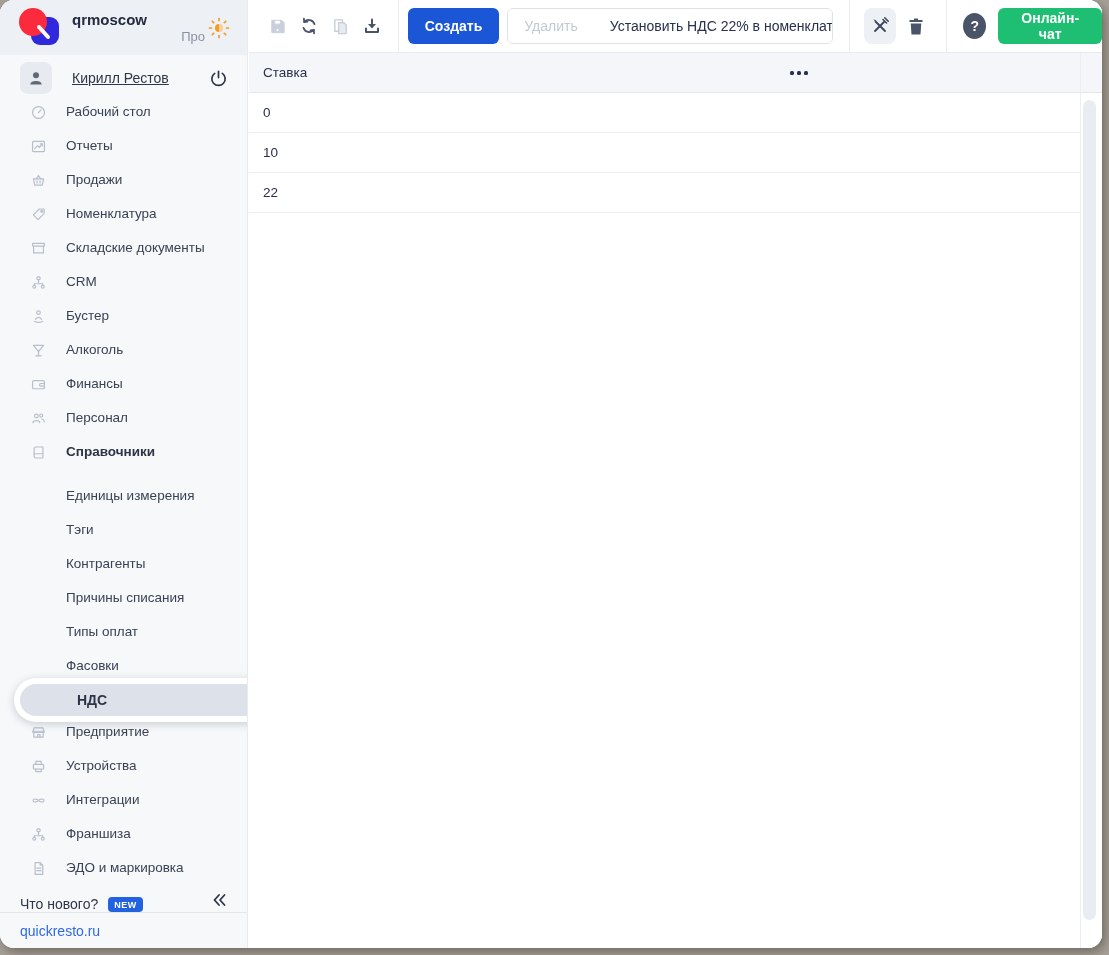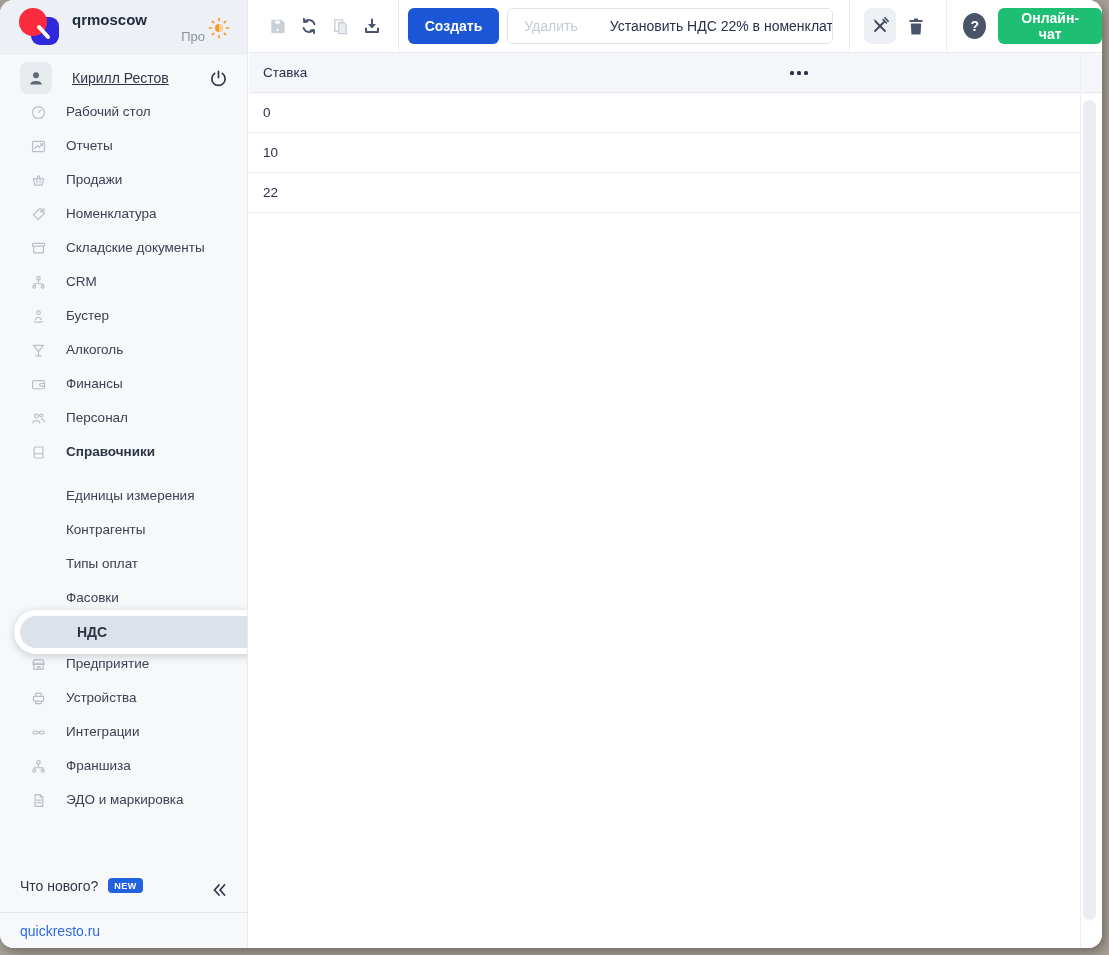--- a/index.html
+++ b/index.html
@@ -75,21 +75,21 @@
   }
   .sub-selected-inner {
     width:100%; height:100%;
     background:#dde1e9; border-radius:16px;
     display:flex; align-items:center;
     padding-left:57px;
     font-size:14px; font-weight:bold; color:#2c3445;
   }
   .whats-new {
     height:34px; flex:none;
-    display:flex; align-items:flex-start;
+    display:flex; align-items:flex-end;
     padding:0 16px 0 20px; font-size:14px; color:#2f3648;
   }
   .new-badge {
     margin-left:10px;
     background:#2262e0; color:#fff;
     font-size:9px; font-weight:bold; letter-spacing:.5px;
     padding:3px 6px 2px; border-radius:4px; flex:none;
   }
   .collapse-btn { margin-left:auto; width:24px; height:24px; display:flex; align-items:center; justify-content:center; cursor:pointer; }
   .site-row {
@@ -329,21 +329,27 @@
           <path d="M6.8 3.5 H15.2 v13 H6.8 a2 2 0 0 1 -2 -2 v-9 a2 2 0 0 1 2 -2 z"></path>
           <path d="M4.8 12.7 a2 2 0 0 1 2 -1.2 H15.2"></path>
         </svg>
         <span>Справочники</span>
       </div>
 
       <div class="sub-item">
         <span>Единицы измерения</span>
       </div>
       <div class="sub-item">
+        <span>Тэги</span>
+      </div>
+      <div class="sub-item">
         <span>Контрагенты</span>
+      </div>
+      <div class="sub-item">
+        <span>Причины списания</span>
       </div>
       <div class="sub-item">
         <span>Типы оплат</span>
       </div>
       <div class="sub-item">
         <span>Фасовки</span>
       </div>
 
       <div class="sub-selected-wrap">
         <div class="sub-selected">

